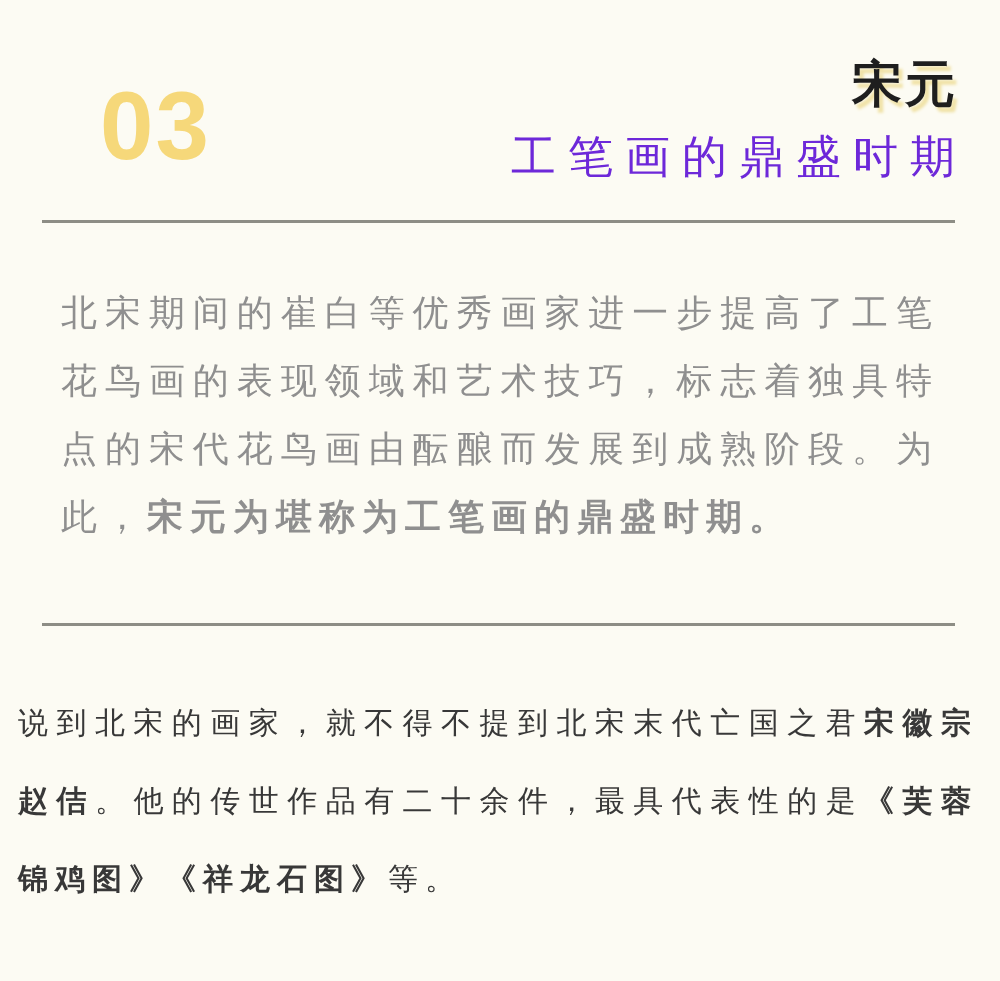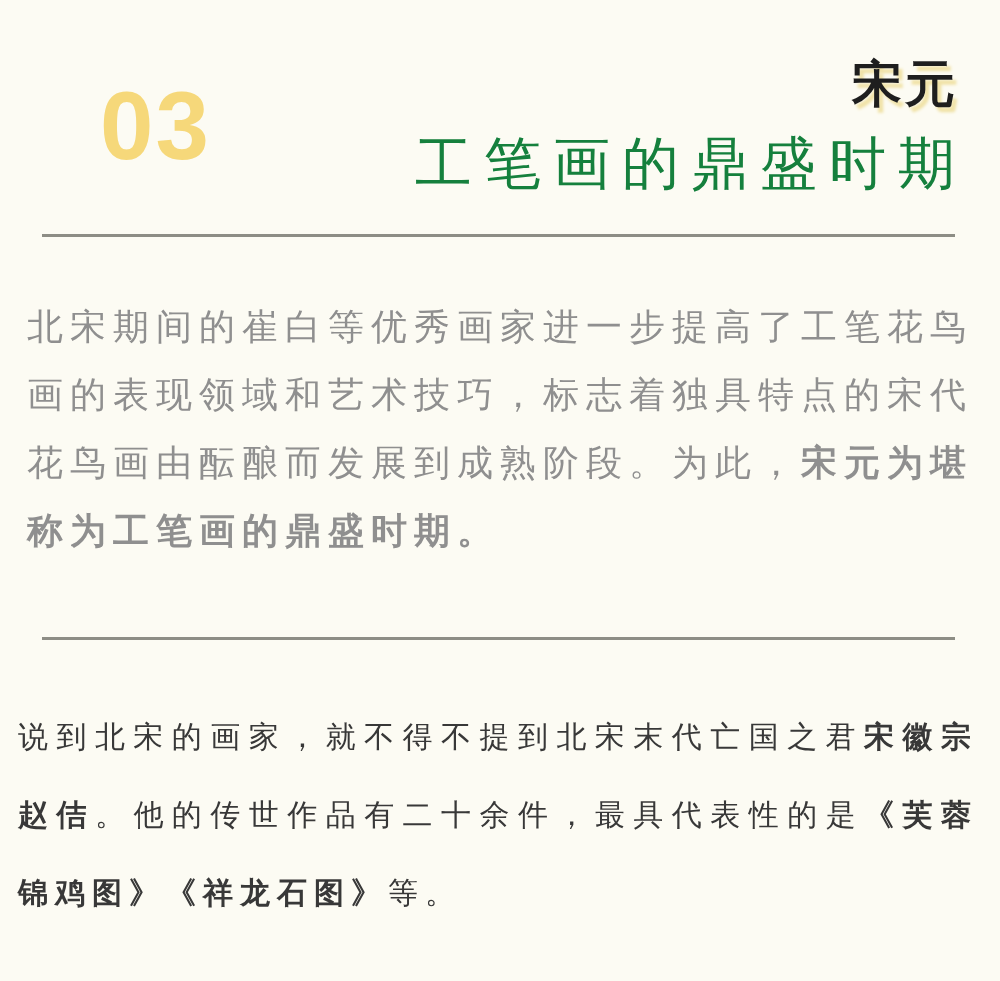--- a/index.html
+++ b/index.html
@@ -36,38 +36,37 @@
     font-size: 50px;
     font-weight: 700;
     line-height: 1.15;
     margin: 0 -3px 17px 0;
     letter-spacing: 3px;
     color: #1e1e1e;
     text-shadow: 4px 5px 3px #f0e2a6;
   }
 
   .subtitle {
-    font-size: 57px;
+    font-size: 45px;
     font-weight: 400;
     line-height: 1.15;
     margin: 16px -12px 0 0;
     letter-spacing: 12px;
-    color: #15803d;
-    font-family: Liberation Serif, serif;
+    color: #6d28d9;
   }
 
   .divider {
     border: none;
     border-top: 3px solid #8d8d85;
     margin: 38px 45px 0 42px;
   }
   .divider.second { margin-top: 72px; }
 
   .intro {
-    margin: 56px 27px 0;
+    margin: 56px 61px 0;
     font-size: 36px;
     line-height: 68px;
     letter-spacing: 7px;
     color: #8f8f8f;
     text-align: justify;
   }
 
   .body-para {
     margin: 58px 22px 0 18px;
     font-size: 30px;

